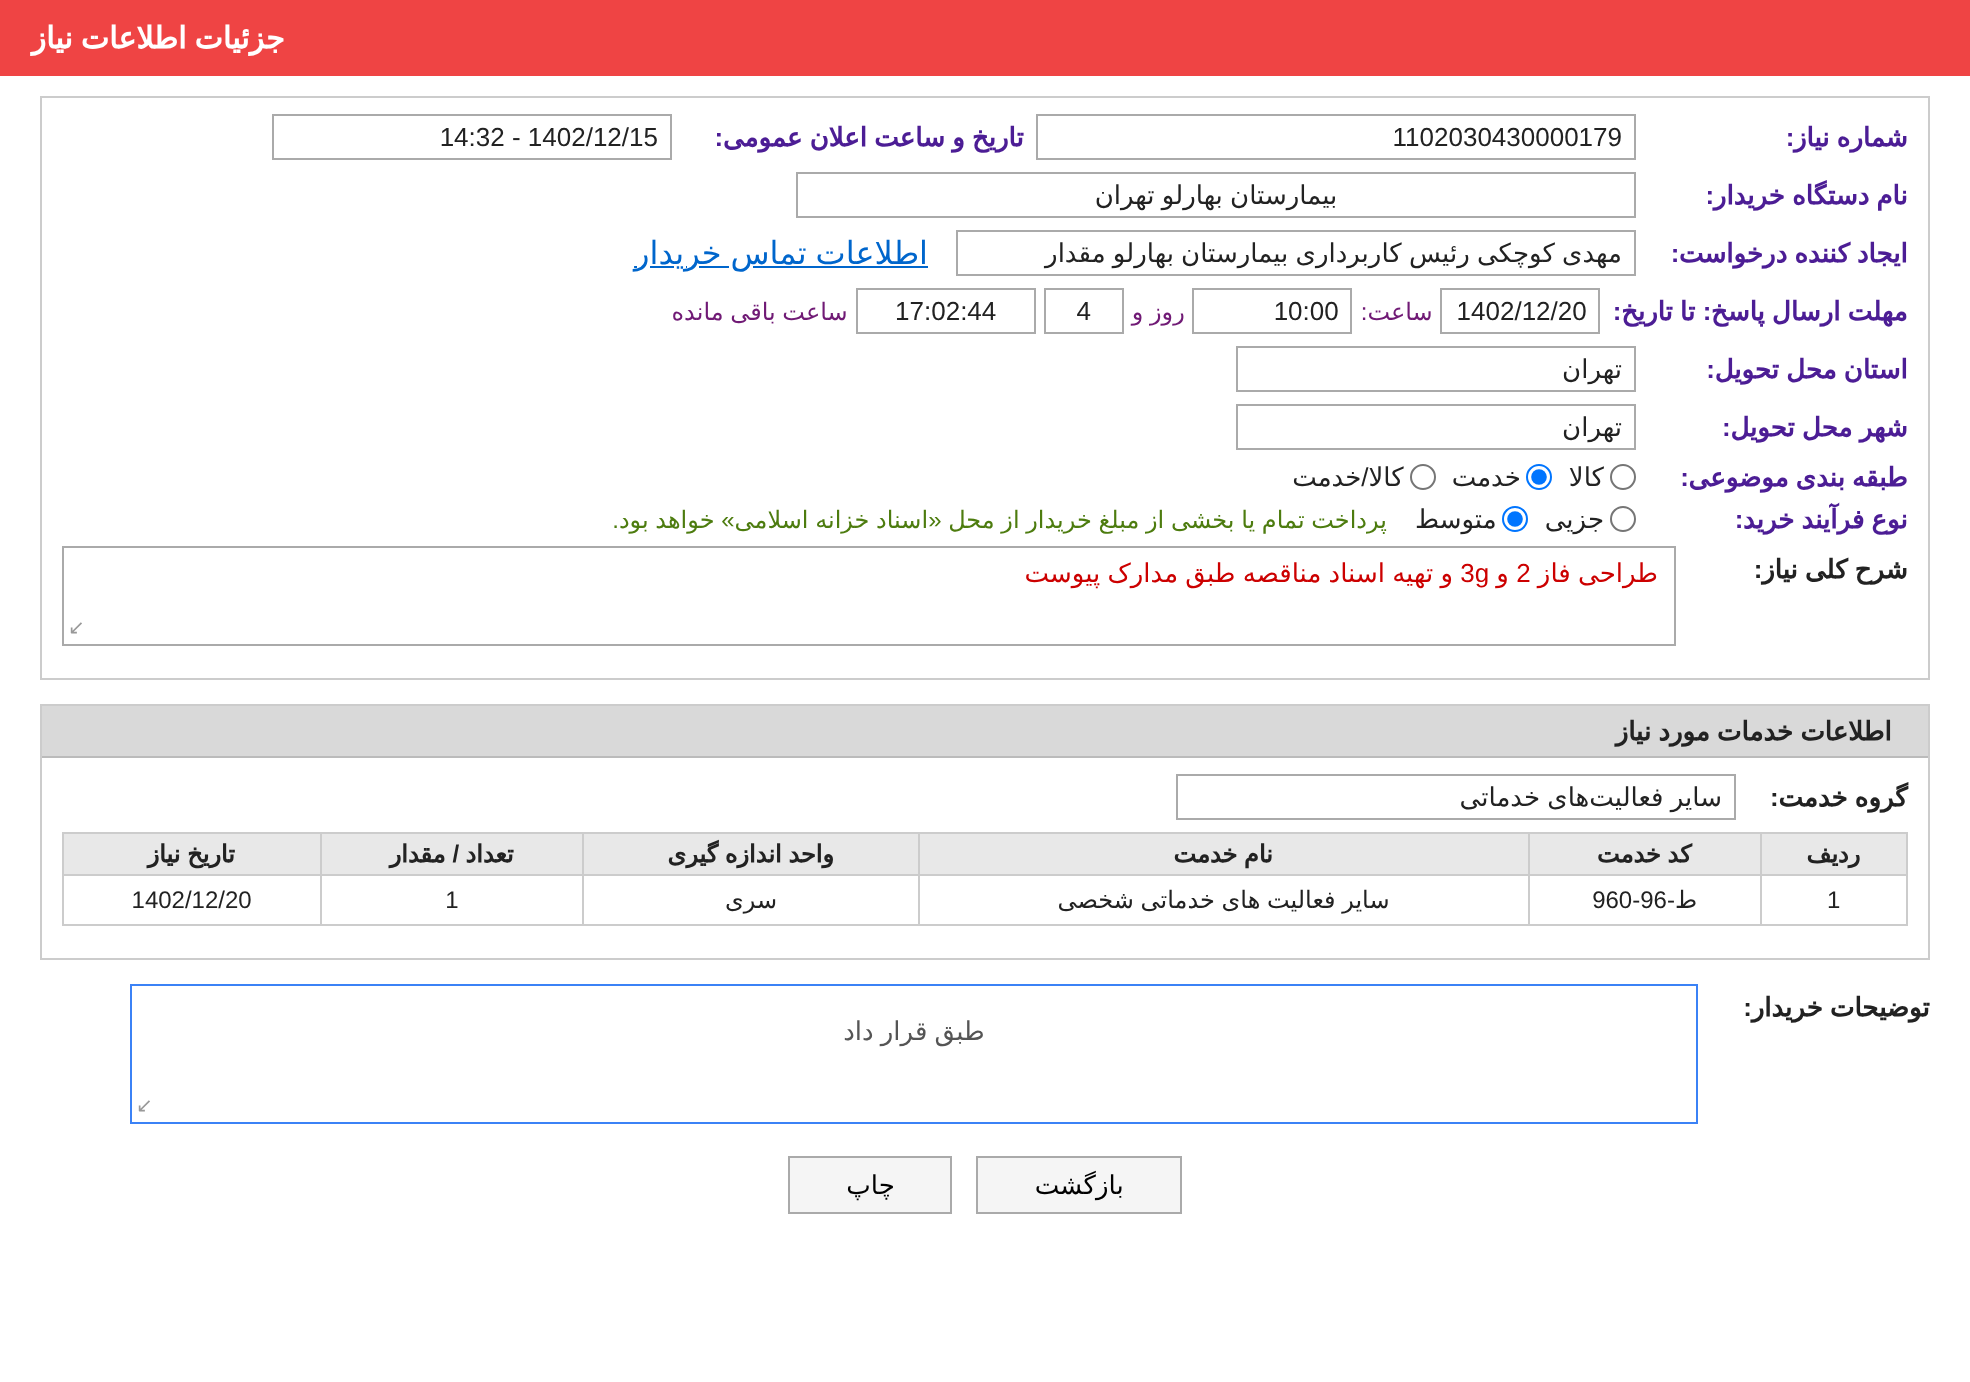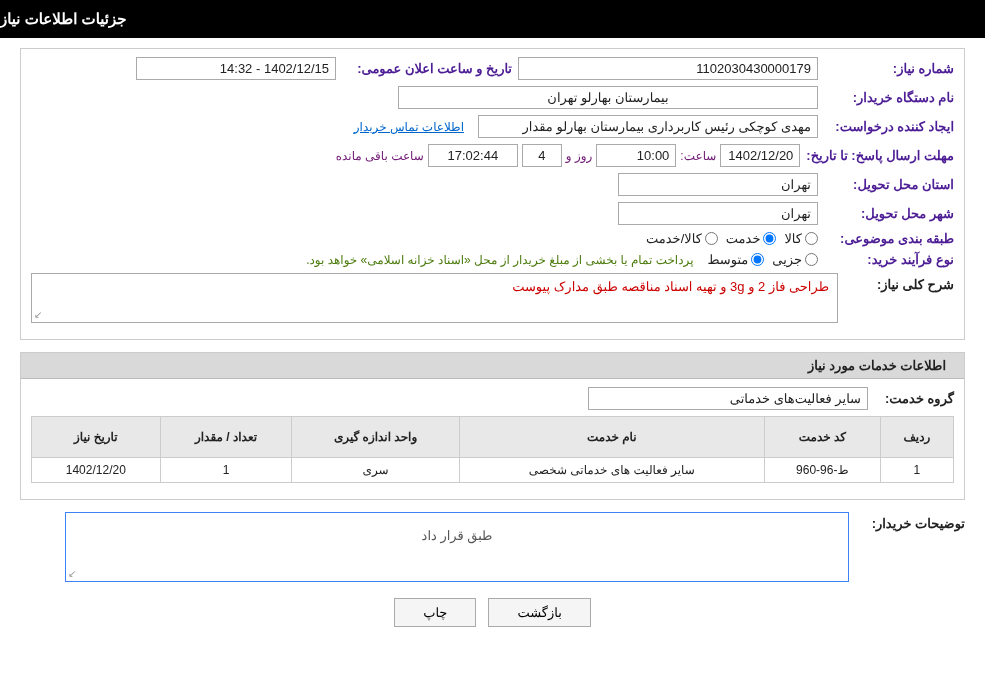--- a/index.html
+++ b/index.html
@@ -11,24 +11,24 @@
       color: #222;
     }
     .page-wrapper {
       max-width: 985px;
       margin: 0 auto;
       background: #fff;
       min-height: 691px;
       padding-bottom: 20px;
     }
     .header-bar {
-      background: #000000;
+      background: #ef4444;
       color: #fff;
       text-align: left;
-      padding: 10px 0;
+      padding: 10px 16px;
       font-size: 15px;
       font-weight: bold;
       letter-spacing: 1px;
       direction: rtl;
     }
     .content-area {
       padding: 10px 20px;
     }
     .form-section {
       border: 1px solid #ccc;
@@ -131,21 +131,21 @@
       font-size: 10px;
     }
     .info-table {
       width: 100%;
       border-collapse: collapse;
       margin-bottom: 8px;
     }
     .info-table th {
       background: #e8e8e8;
       border: 1px solid #ccc;
-      padding: 13px 8px;
+      padding: 3px 8px;
       text-align: center;
       font-weight: bold;
       font-size: 12px;
     }
     .info-table td {
       border: 1px solid #ccc;
       padding: 5px 8px;
       text-align: center;
       font-size: 12px;
     }
@@ -233,21 +233,21 @@
         </div>
 
         <div class="form-row">
           <span class="form-label">نام دستگاه خریدار:</span>
           <div class="form-value wide" style="min-width:420px; text-align:center;">بیمارستان بهارلو تهران</div>
         </div>
 
         <div class="form-row">
           <span class="form-label">ایجاد کننده درخواست:</span>
           <div class="form-value wide" style="min-width:340px;">مهدی کوچکی  رئیس کاربرداری بیمارستان بهارلو مقدار</div>
-          <span class="link-blue" style="margin-right:8px; font-size:12px;margin-left:35px;">اطلاعات تماس خریدار</span>
+          <span class="link-blue" style="margin-right:8px; font-size:16px;margin-left:35px;">اطلاعات تماس خریدار</span>
         </div>
 
         <div class="form-row deadline-row">
           <span class="form-label deadline-label">مهلت ارسال پاسخ: تا تاریخ:</span>
           <div class="deadline-fields">
             <div class="form-value small">1402/12/20</div>
             <span class="lbl">ساعت:</span>
             <div class="form-value small">10:00</div>
             <span class="lbl">روز و</span>
             <div class="form-value" style="min-width:40px; text-align:center;">4</div>

